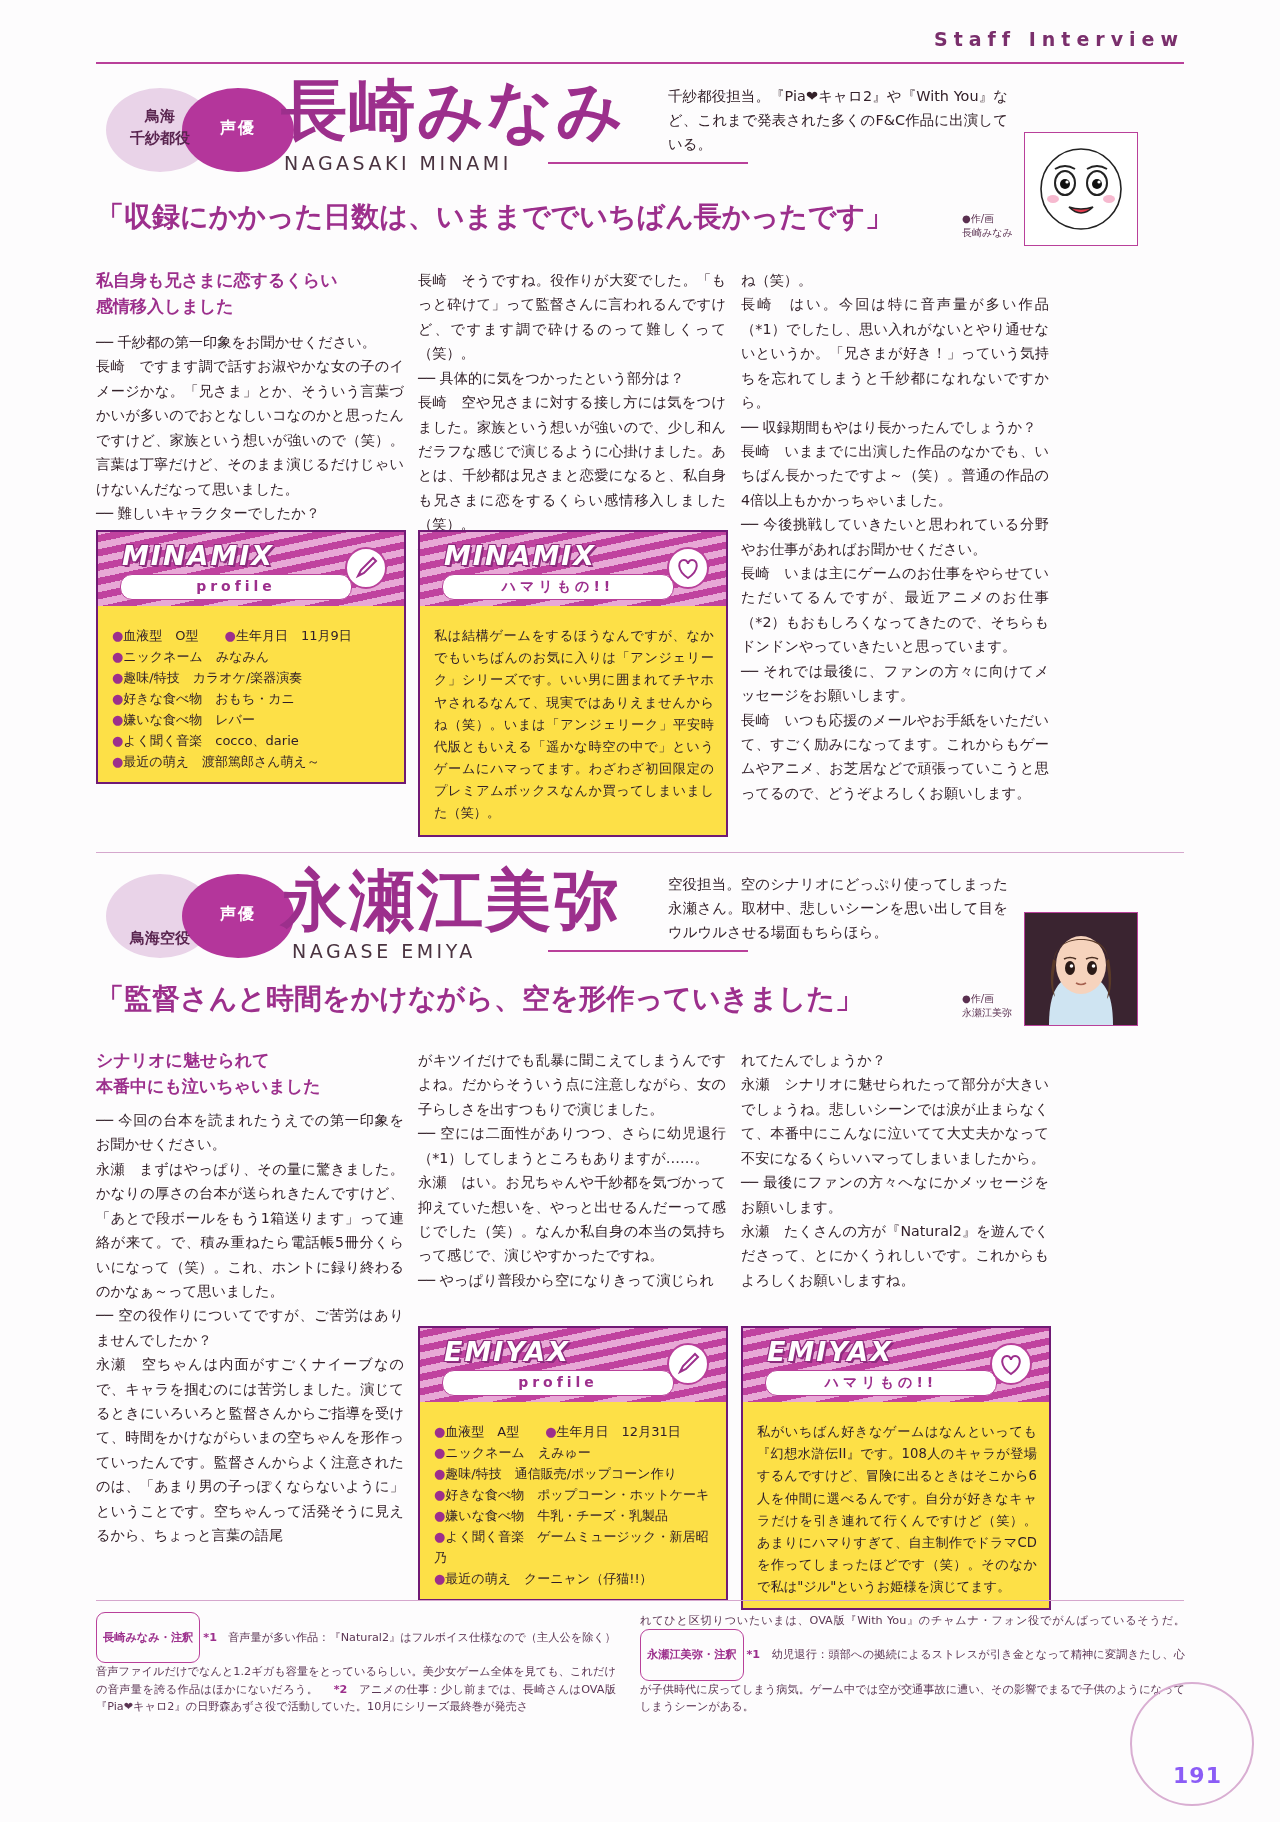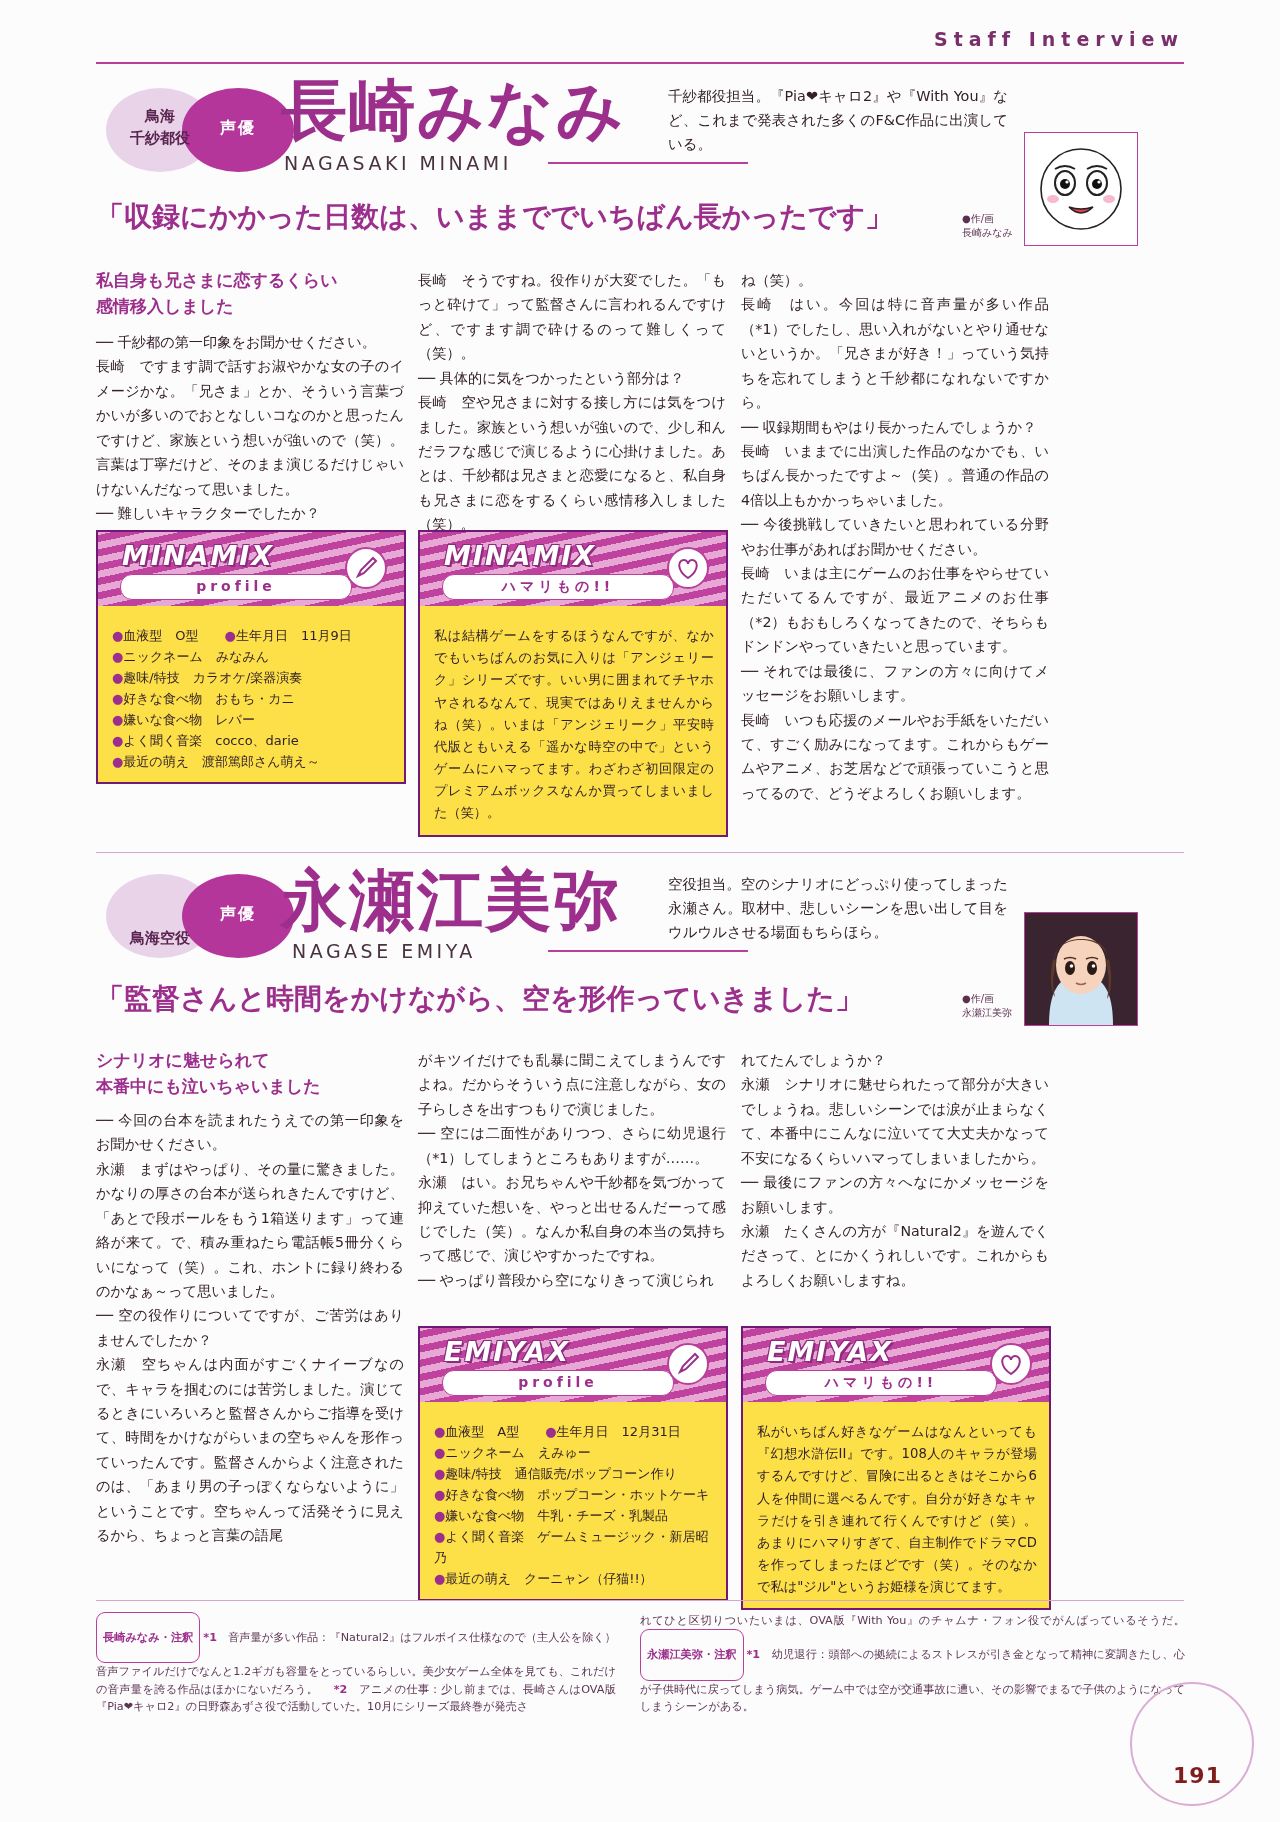--- a/index.html
+++ b/index.html
@@ -56,21 +56,21 @@
   .bullet{color:#9c2f8c;}
 
   
   .divider{position:absolute;left:96px;width:1088px;height:1px;background:#d5a7cd;}
 
   
   .fn{position:absolute;font-size:11.2px;line-height:1.55;color:#5b3553;text-align:justify;}
   .fn-tag{display:inline-block;border:1px solid #b9409a;border-radius:9px;padding:16px 6px;color:#9c2f8c;font-weight:bold;margin-right:3px;}
   .fn-star{color:#9c2f8c;font-weight:bold;}
 
-  .pagenum{position:absolute;right:58px;bottom:34px;font-size:22px;font-weight:bold;color:#7f1d1d;letter-spacing:1px;}
+  .pagenum{position:absolute;right:58px;bottom:34px;font-size:22px;font-weight:bold;color:#8b5cf6;letter-spacing:1px;}
   .page-arc{position:absolute;right:26px;bottom:16px;width:120px;height:120px;border:2px solid #d9aed2;border-radius:50%;}
 
   
   .face{position:absolute;left:0;top:0;width:112px;height:112px;}
 </style>
 </head>
 <body>
 
 <div class="page">
 

